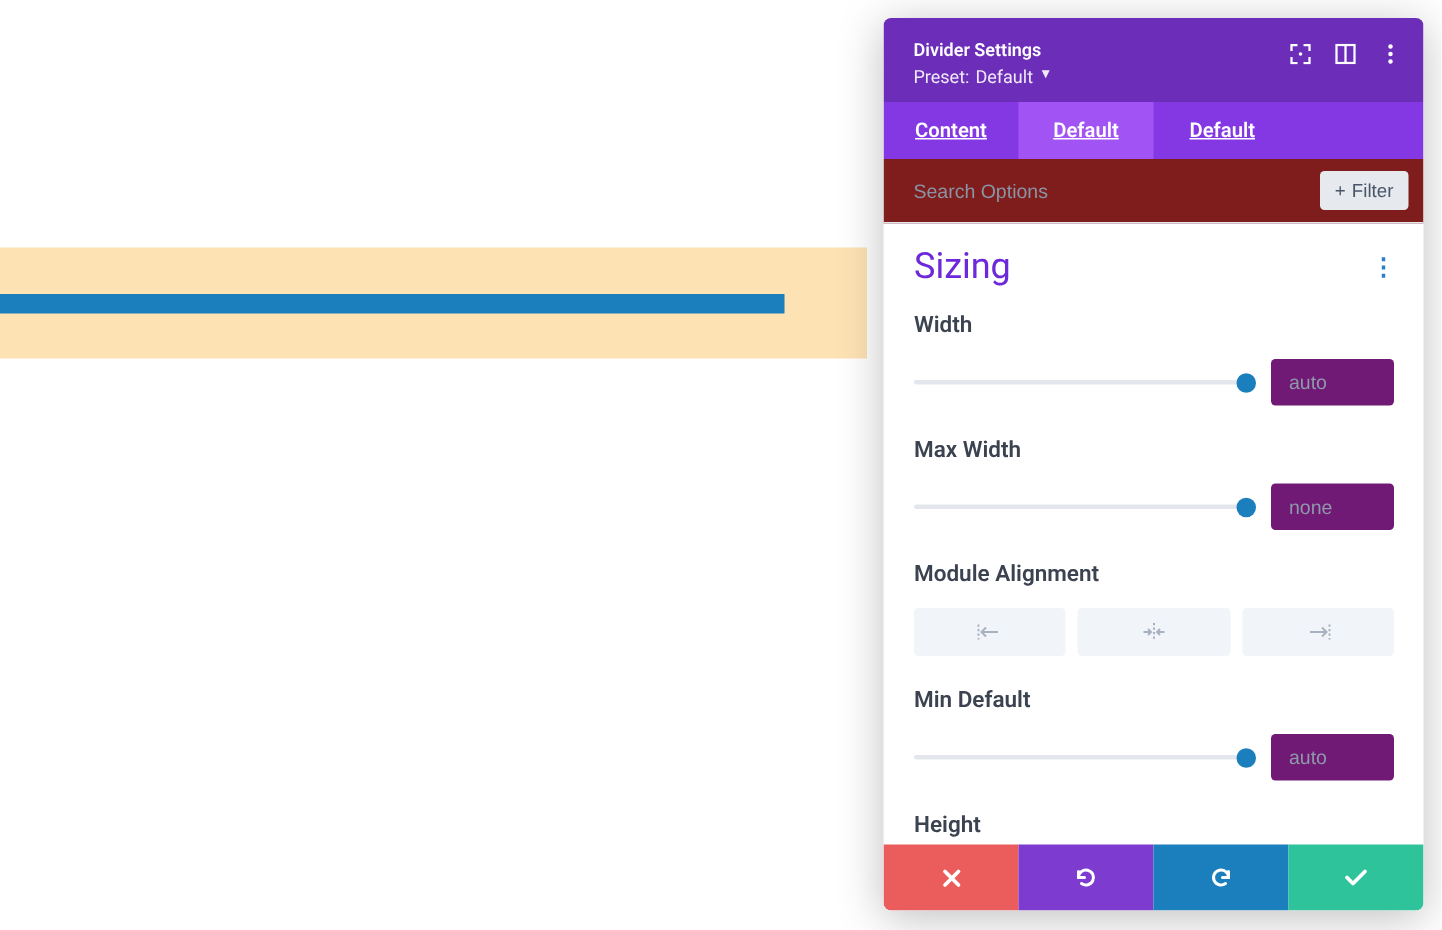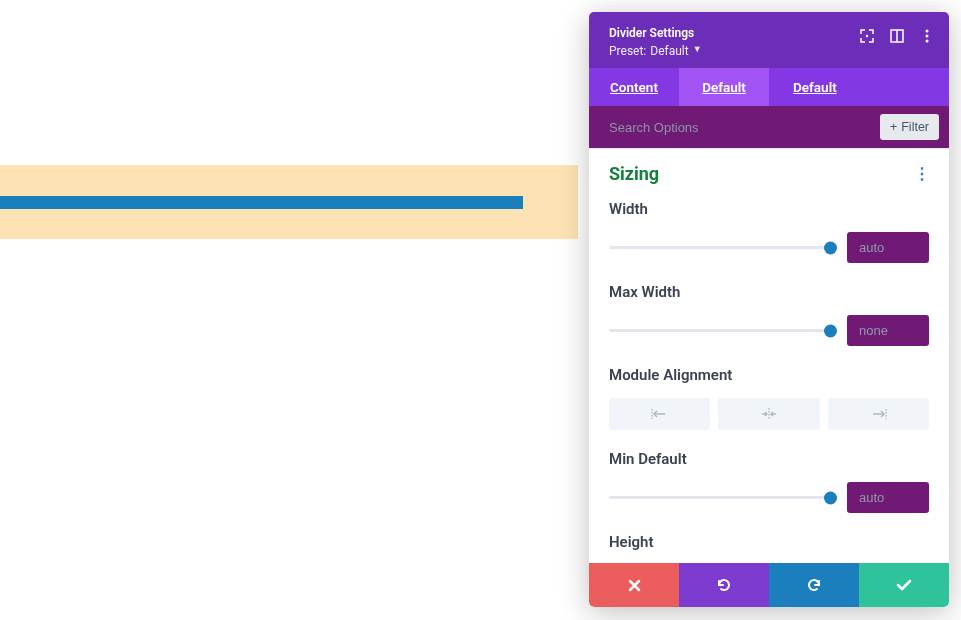--- a/index.html
+++ b/index.html
@@ -76,21 +76,21 @@
       text-align: center;
       flex: 1;
       text-decoration: underline;
     }
     .tab.content-tab { flex: 0 0 90px; }
     .tab.design-tab { flex: 0 0 90px; }
     .tab.advanced-tab { flex: 1; text-align: left; padding-left: 24px; }
     .tab.active { background: #a154f3; }
 
     .searchbar {
-      background: #701a75;
+      background: #7f1d1d;
       display: flex;
       align-items: center;
       padding: 8px 10px 8px 20px;
       border-bottom: 1px solid #e5e9ef;
     }
     .search-input {
       flex: 1;
       border: none;
       background: transparent;
       font-size: 13px;
@@ -120,23 +120,23 @@
     .panel-body::-webkit-scrollbar { width: 5px; }
     .panel-body::-webkit-scrollbar-thumb { background: #4a5568; border-radius: 3px; }
 
     .section-header {
       display: flex;
       justify-content: space-between;
       align-items: center;
       margin-bottom: 16px;
     }
     .section-title {
-      color: #15803d;
-      font-size: 18px;
-      font-weight: 700;
+      color: #6d28d9;
+      font-size: 24px;
+      font-weight: 400;
     }
     .more-vert { color: #2e7bcf; font-size: 16px; cursor: pointer; font-weight: bold; letter-spacing: -1px; }
 
     .control-group { margin-bottom: 20px; }
     .control-label {
       font-size: 15px;
       font-weight: 600;
       color: #3b4250;
       margin-bottom: 14px;
     }

